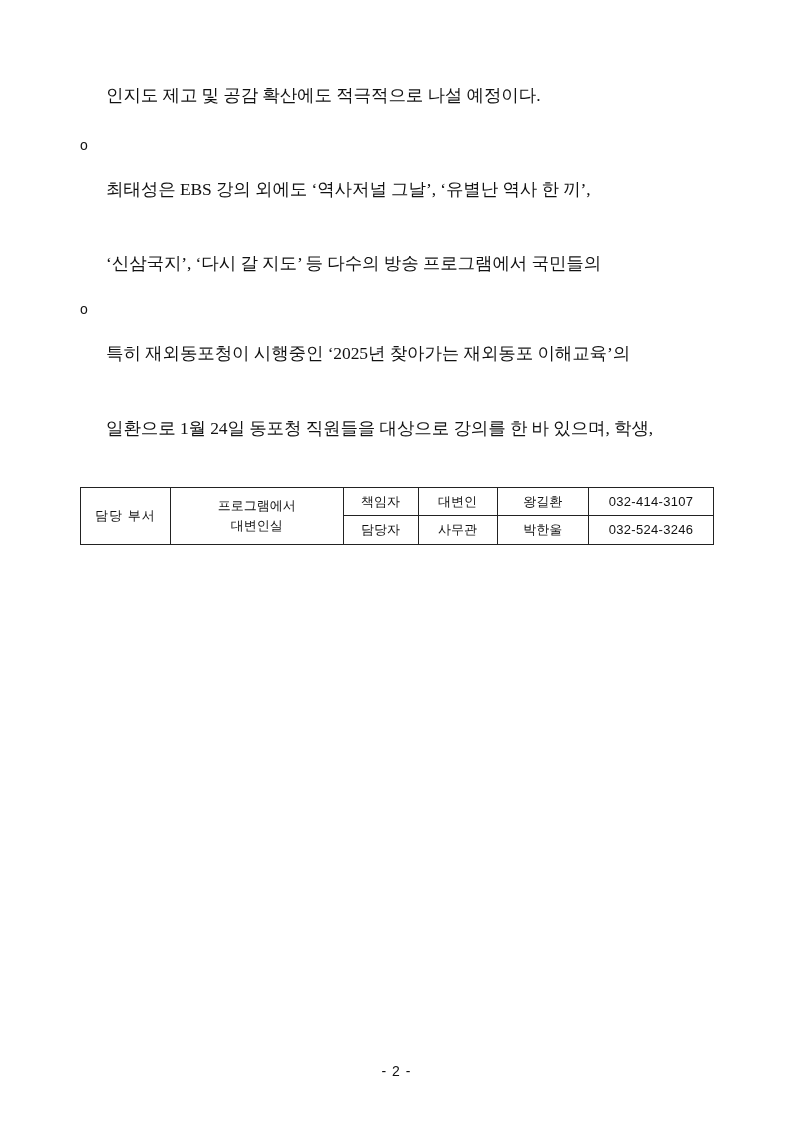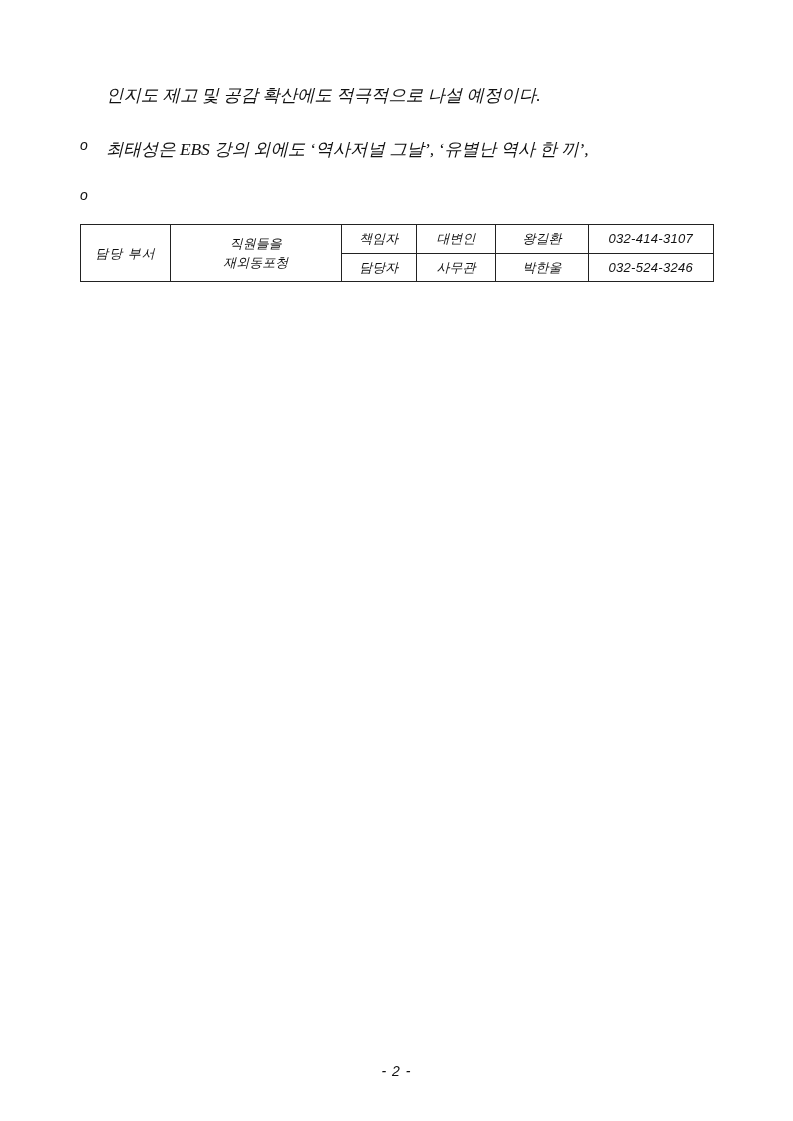--- a/index.html
+++ b/index.html
@@ -14,21 +14,20 @@
     color: #111111;
     position: relative;
     overflow: hidden;
   }
   .page {
     position: relative;
     width: 793px;
     height: 1121px;
     box-sizing: border-box;
     padding: 78px 80px 0 80px;
-    font-style: italic;
   }
 
   
   .para {
     position: relative;
     margin: 0 0 0 0;
     font-size: 17.5px;
     line-height: 1.95;
     text-align: justify;
     text-justify: inter-word;
@@ -48,21 +47,21 @@
     line-height: 1.95;
     font-family: "Liberation Sans", sans-serif;
   }
   .gap-small { height: 16px; }
   .gap-med { height: 20px; }
 
   .justify-line {
     display: flex;
     justify-content: space-between;
   }
-  .justify-line > span { white-space: pre; }
+  .justify-line > span { white-space: pre; margin-top: 40px; }
 
   
   .info-table-wrap {
     margin-top: 42px;
     padding-left: 0px;
   }
   table.info-table {
     border-collapse: collapse;
     width: 634px;
     font-family: "Liberation Sans", "DejaVu Sans", sans-serif;
@@ -105,36 +104,45 @@
     <div>인지도 제고 및 공감 확산에도 적극적으로 나설 예정이다.</div>
   </div>
 
   <div class="gap-med"></div>
 
   <div class="para para-bullet">
     <span class="bullet-mark">o</span>
     <div class="justify-line">
       <span>최태성은 EBS 강의 외에도 ‘역사저널 그날’, ‘유별난 역사 한 끼’,</span>
     </div>
+    <div class="justify-line">
+      <span>‘신삼국지’, ‘다시 갈 지도’ 등 다수의 방송 프로그램에서 국민들의</span>
+    </div>
   </div>
 
   <div class="gap-small"></div>
 
   <div class="para para-bullet">
     <span class="bullet-mark">o</span>
+    <div class="justify-line">
+      <span>특히 재외동포청이 시행중인 ‘2025년 찾아가는 재외동포 이해교육’의</span>
+    </div>
+    <div class="justify-line">
+      <span>일환으로 1월 24일 동포청 직원들을 대상으로 강의를 한 바 있으며, 학생,</span>
+    </div>
   </div>
 
   <div class="info-table-wrap">
     <table class="info-table">
       <tbody>
         <tr>
           <td class="cell-dept-label" rowspan="2">담당 부서</td>
           <td class="cell-dept-value" rowspan="2">
-            <div>직원들을</div>
-            <div>재외동포청</div>
+            <div>프로그램에서</div>
+            <div>대변인실</div>
           </td>
           <td class="cell-role">책임자</td>
           <td class="cell-title">대변인</td>
           <td class="cell-name">왕길환</td>
           <td class="cell-phone">032-414-3107</td>
         </tr>
         <tr>
           <td class="cell-role">담당자</td>
           <td class="cell-title">사무관</td>
           <td class="cell-name">박한울</td>

